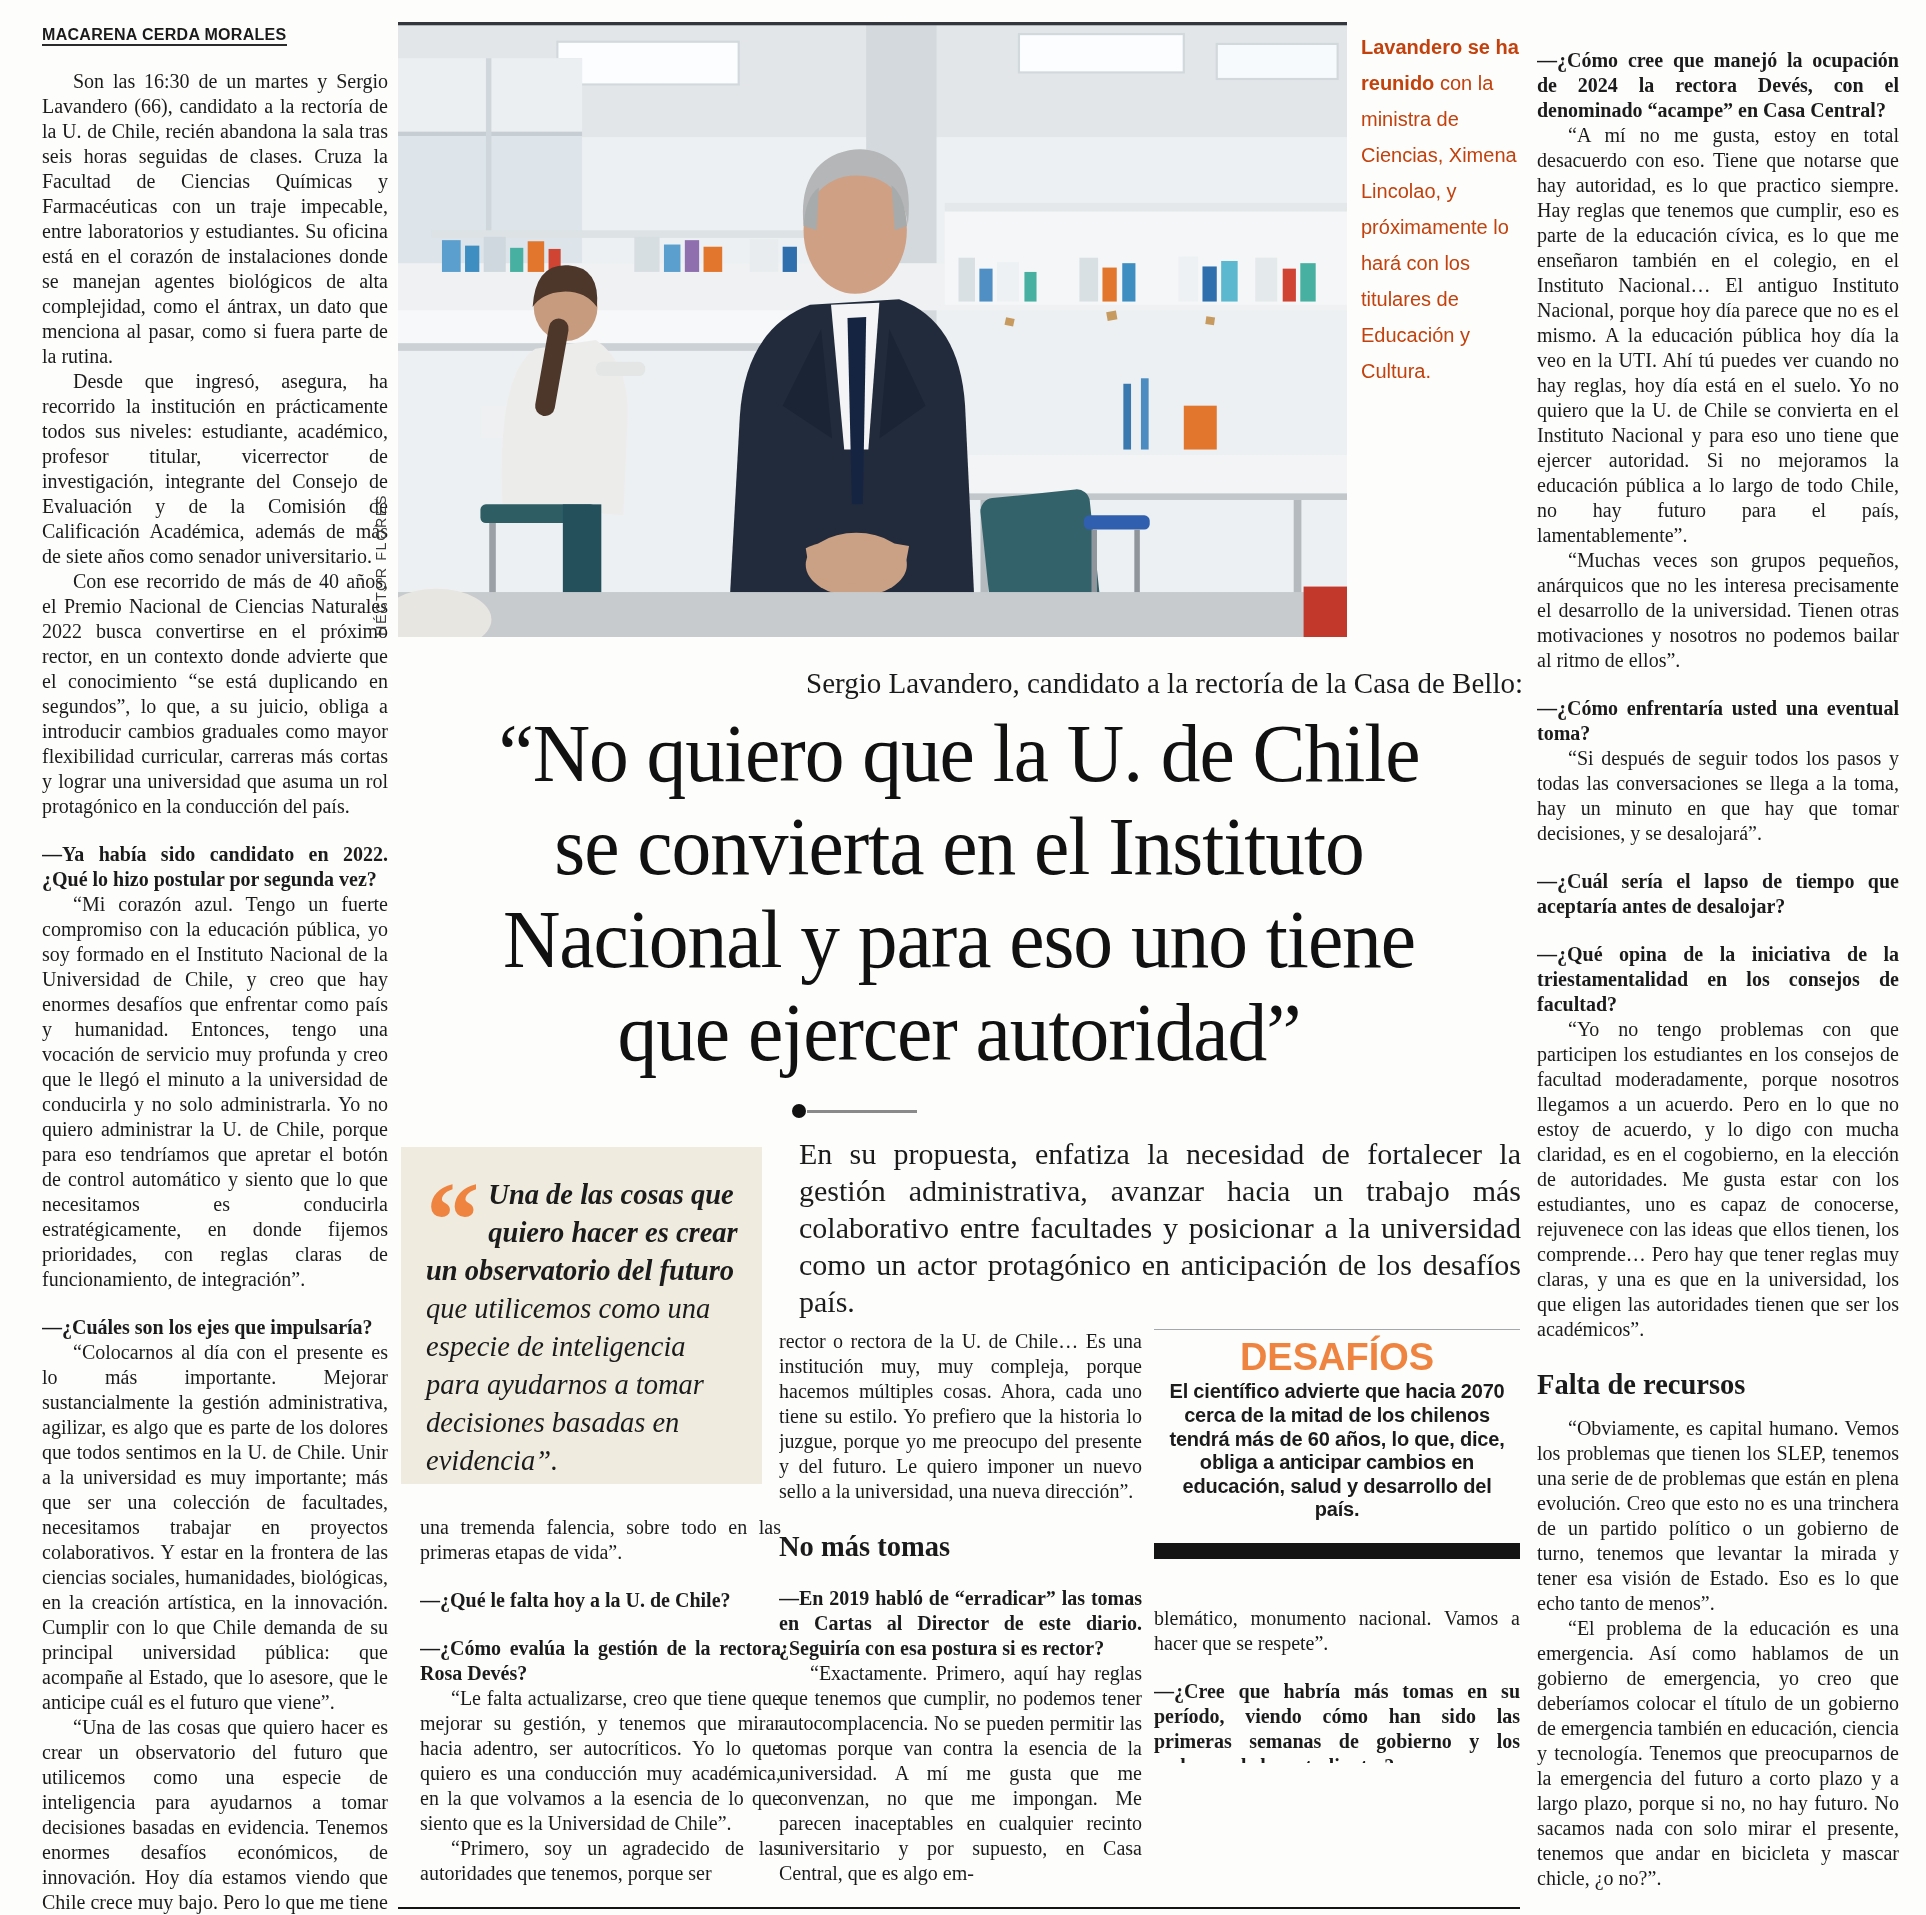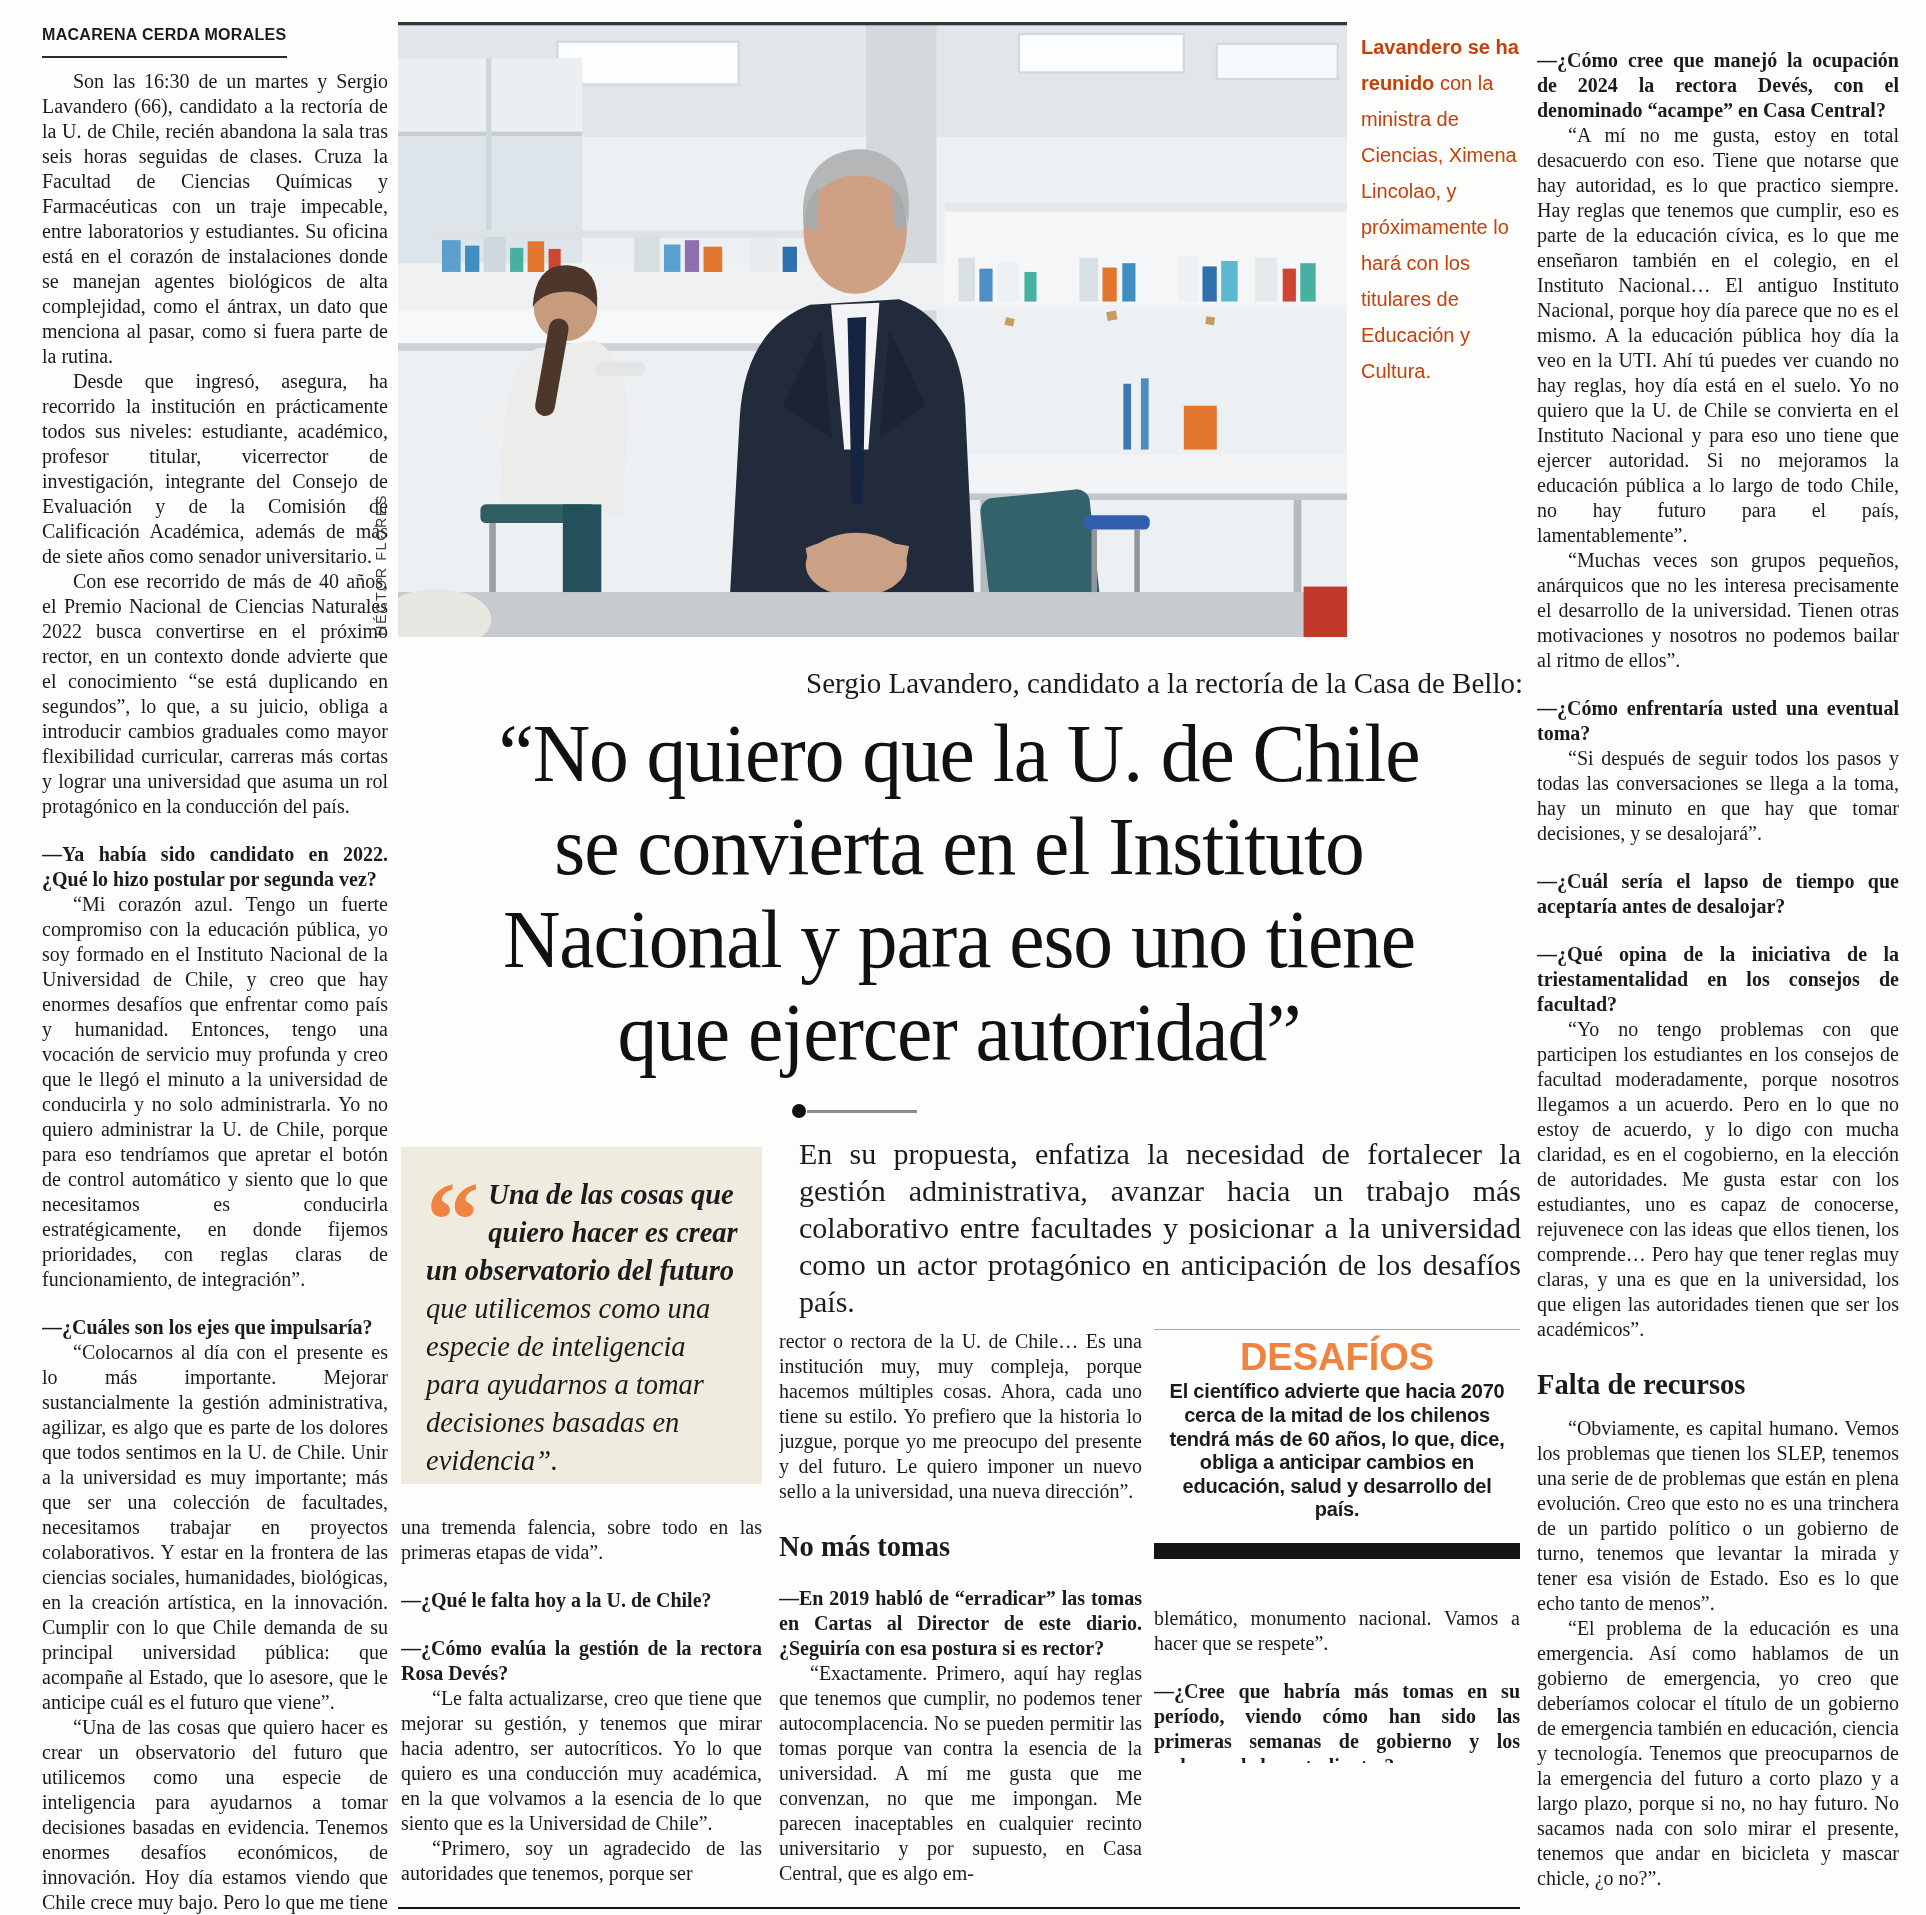--- a/index.html
+++ b/index.html
@@ -8,31 +8,31 @@
     position:relative; width:1926px; height:1915px;
     background:#fdfdfc; color:#1b1b1b;
     font-family:"Liberation Serif", serif;
     overflow:hidden;
   }
   
   .byline{
     position:absolute; left:42px; top:26px;
     font-family:"Liberation Sans", sans-serif;
     font-size:16px; font-weight:700; letter-spacing:0.3px;
-    border-bottom:2.2px solid #2b2b2b; padding-bottom:12px;
+    border-bottom:2.2px solid #2b2b2b; padding-bottom:0;
   }
   
   .col{ position:absolute; font-size:20px; line-height:25px; overflow:hidden; }
   .para{ text-align:justify; hyphens:auto; -webkit-hyphens:auto; }
   .s-body{ text-indent:31px; }
   .s-cont{ text-indent:0; }
   .s-q{ font-weight:700; margin-top:23px; text-indent:0; }
   .s-sec{ font-size:28.5px; line-height:33px; font-weight:700; margin:26px 0 15.4px; text-indent:0; text-align:left; }
   #col-left{ left:42px; top:69px; width:346px; height:1846px; }
-  #col-a{ left:401px; top:1515px; width:361px; height:400px; }
+  #col-a{ left:420px; top:1515px; width:361px; height:400px; }
   #col-b{ left:779px; top:1329px; width:363px; height:586px; }
   #col-c{ left:1154px; top:1329px; width:366px; height:434px; }
   #col-right{ left:1537px; top:25px; width:362px; height:1878px; }
   
   .photo{ position:absolute; left:398px; top:22px; width:949px; height:615px; }
   .photo svg{ width:100%; height:100%; display:block; }
   .photo-credit{
     position:absolute; left:371px; top:340px; height:296px; width:20px;
     writing-mode:vertical-rl; transform:rotate(180deg);
     font-family:"Liberation Sans", sans-serif; font-size:14.3px; letter-spacing:1.6px;

